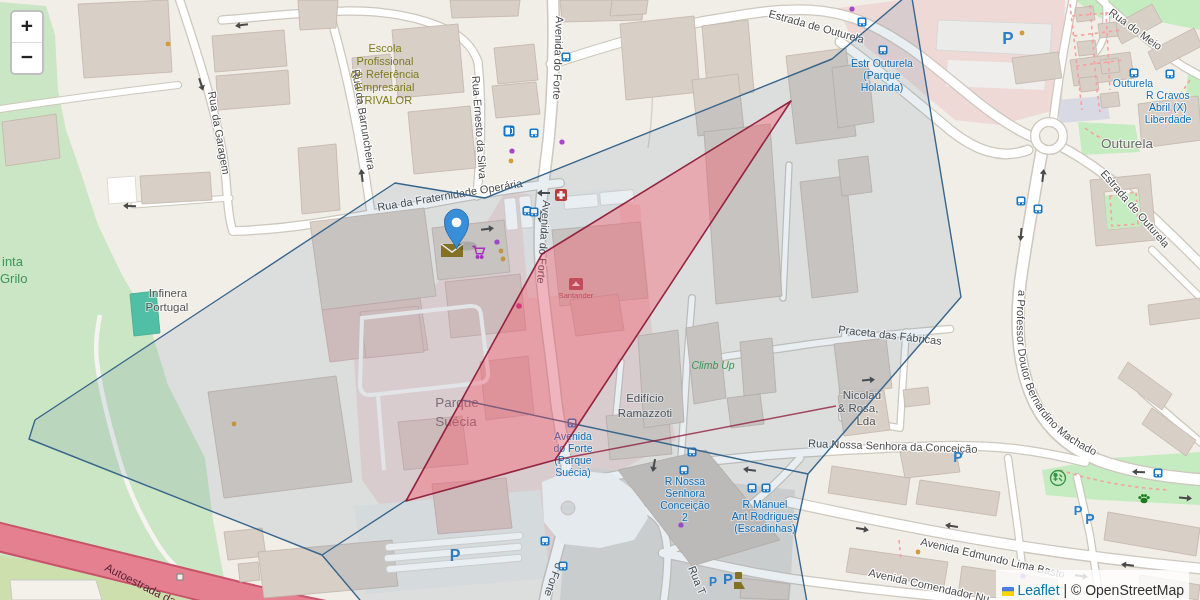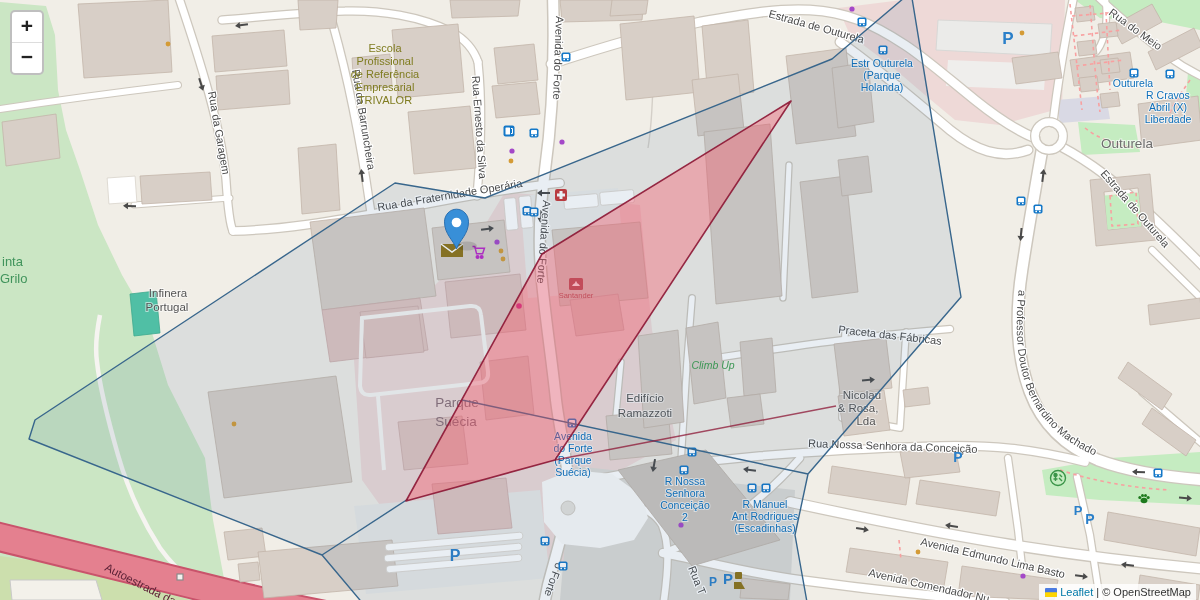--- a/index.html
+++ b/index.html
@@ -1,20 +1,20 @@
 <!DOCTYPE html>
 <html><head>
 <meta charset="utf-8">
 <style>
 html,body{margin:0;padding:0;width:1200px;height:600px;overflow:hidden;font-family:"Liberation Sans",sans-serif;}
 #map{position:relative;width:1200px;height:600px;background:#f1eee7;}
 #zoomctl{position:absolute;left:10px;top:10px;width:30px;background:#fff;border:2px solid rgba(0,0,0,0.25);border-radius:5px;z-index:50;}
 #zoomctl .btn{width:30px;height:30px;line-height:28px;text-align:center;font-size:21px;font-weight:bold;color:#222;}
 #zoomctl .sep{border-top:1px solid #ddd;}
-#attrib{position:absolute;right:4px;bottom:0;background:rgba(255,255,255,0.82);font-size:11px;color:#333;padding:2px 5px 2px 6px;z-index:50;white-space:nowrap;}
+#attrib{position:absolute;right:11px;bottom:0;background:rgba(255,255,255,0.82);font-size:14px;color:#333;padding:12px 5px 2px 6px;z-index:50;white-space:nowrap;}
 #attrib a{color:#0078A8;text-decoration:none;}
 svg{position:absolute;left:0;top:0;}
 svg text{font-family:"Liberation Sans",sans-serif;}
 .rl{fill:#4a4a4a;font-size:11px;paint-order:stroke;stroke:#ffffff;stroke-width:2.4px;stroke-linejoin:round;}
 .tl{fill:#0d6fba;font-size:10.5px;text-anchor:middle;paint-order:stroke;stroke:rgba(255,255,255,0.65);stroke-width:2px;}
 .gl{fill:#545454;font-size:11.5px;text-anchor:middle;paint-order:stroke;stroke:rgba(255,255,255,0.55);stroke-width:2px;}
 </style>
 </head>
 <body>
 <div id="map">

